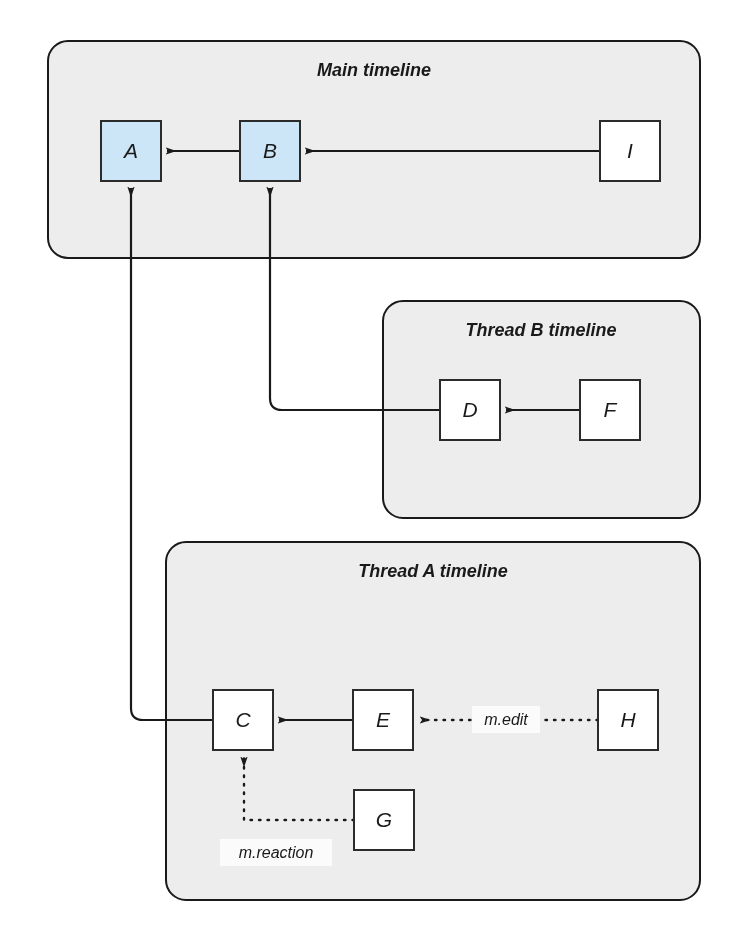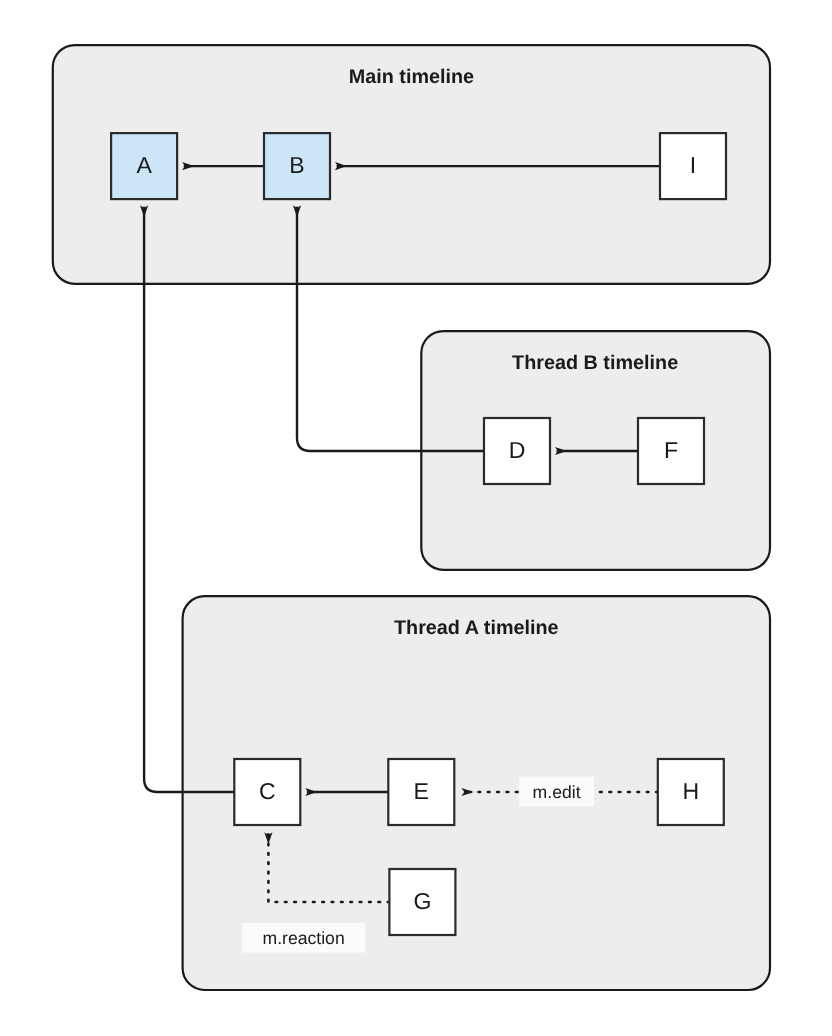--- a/index.html
+++ b/index.html
@@ -13,20 +13,21 @@
     font-family: "Liberation Sans", sans-serif;
     position: relative;
     overflow: hidden;
   }
   #diagram-root {
     position: absolute;
     left: 0;
     top: 0;
     width: 756px;
     height: 942px;
+    font-style: italic;
   }
   svg.diagram-svg {
     position: absolute;
     left: 0;
     top: 0;
     width: 756px;
     height: 942px;
     display: block;
   }
   .group-title {

